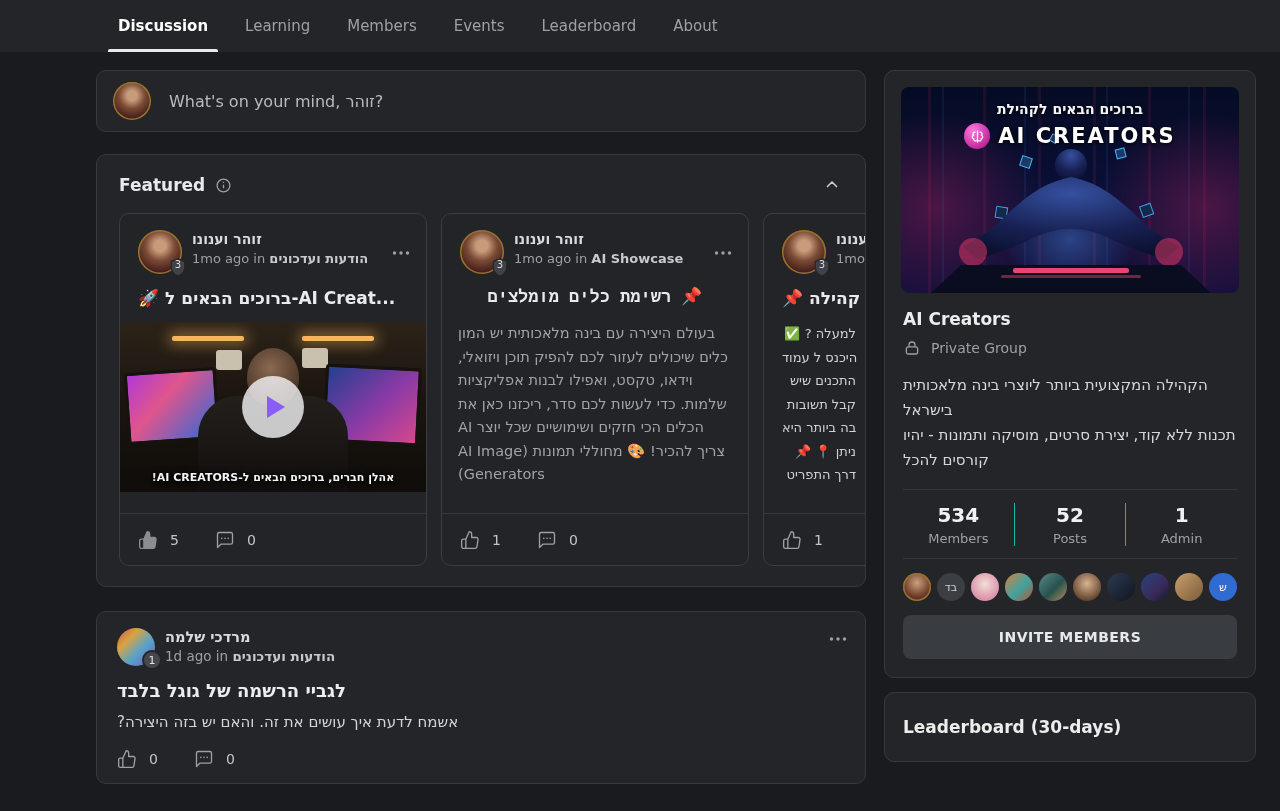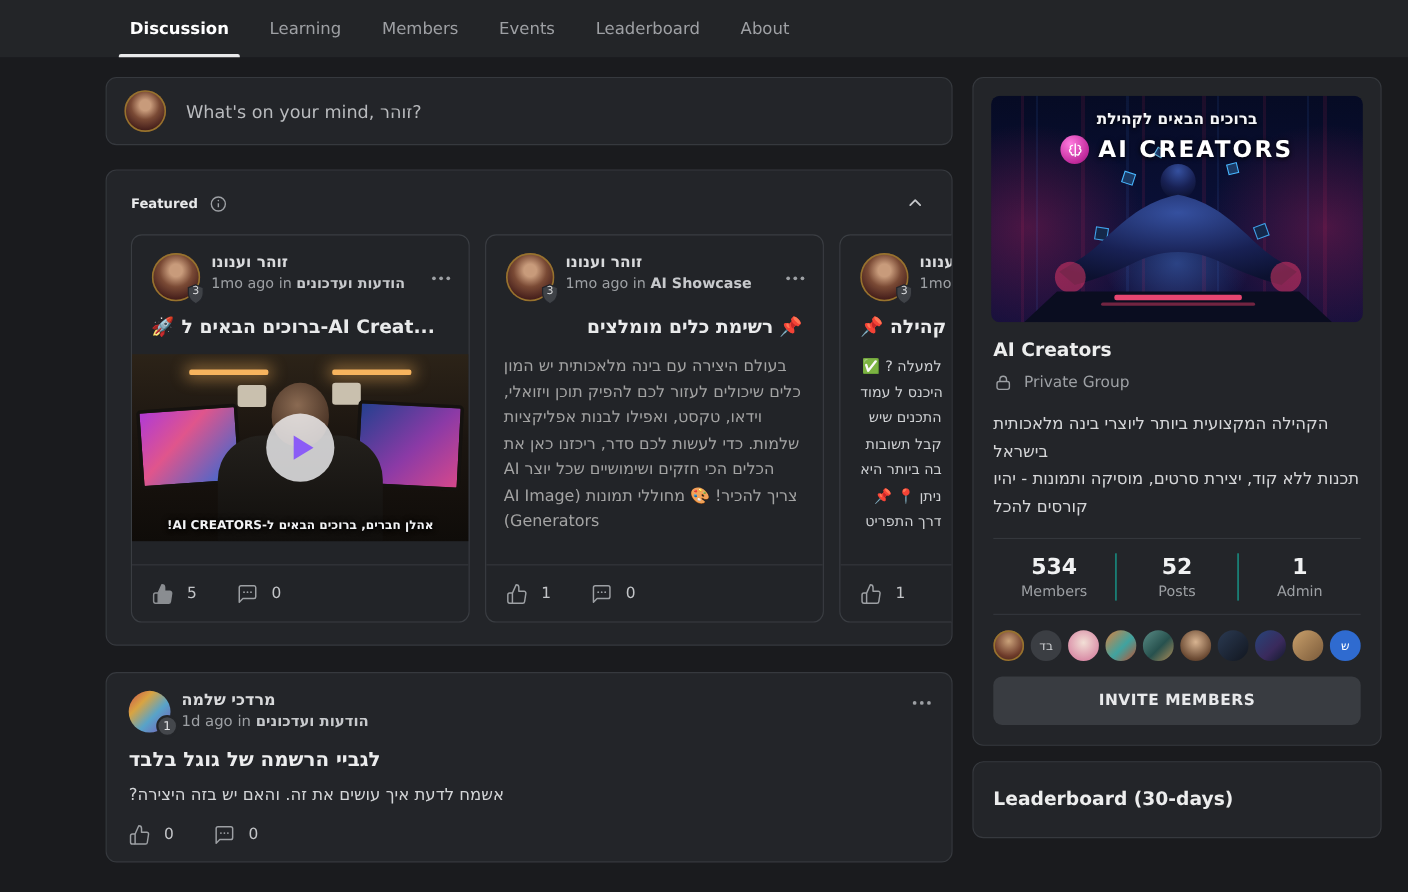--- a/index.html
+++ b/index.html
@@ -30,42 +30,42 @@
   .composer { height:62px; display:flex; align-items:center; padding:0 16px; cursor:text; }
   .avatar { border-radius:50%; flex:0 0 auto; }
   .avatar-z { background:radial-gradient(circle at 50% 36%, #c89b7b 16%, #7a4a35 42%, #47201c 72%, #2b1412);
               box-shadow:0 0 0 1.5px #96732e inset; }
   .composer .avatar { width:38px; height:38px; }
   .composer-text { margin-left:18px; font-size:16px; color:#b9bbbe; }
 
   
   .featured { margin-top:22px; padding:16px 0 20px 22px; overflow:hidden; }
   .featured-head { display:flex; align-items:center; padding-right:24px; height:28px; }
-  .featured-title { font-size:12px; font-weight:bold; color:#e9eaeb;text-align:right; }
+  .featured-title { font-size:17px; font-weight:bold; color:#e9eaeb;text-align:right; }
   .info-i { margin-left:10px; color:#9da0a4; cursor:pointer; }
   .collapse { margin-left:auto; color:#c6c8cb; cursor:pointer; }
 
   .fcards { display:flex; gap:14px; margin-top:14px; width:1000px; }
   .fcard { width:308px; height:353px; flex:0 0 auto; background:#222428;
            border:1px solid #3a3d42; border-radius:10px; display:flex;
            flex-direction:column; overflow:hidden; position:relative; }
   .fcard-head { display:flex; padding:16px 16px 0 18px; }
   .av-wrap { position:relative; width:44px; height:44px; }
   .av-wrap .avatar { width:44px; height:44px; }
   .badge-shield { position:absolute; right:-5px; bottom:-3px; width:18px; height:19px; }
   .badge-shield span { position:absolute; left:0; top:1px; width:100%; text-align:center;
            font-size:10px; color:#d9dadc; }
   .fmeta { margin-left:10px; min-width:0; }
   .fname { font-size:14px; font-weight:bold; color:#d9dadc; line-height:19px; white-space:nowrap; }
   .fsub { font-size:13px; color:#9da0a4; line-height:19px; white-space:nowrap; }
   .fsub b { color:#c7c9cc; }
   .dots { margin-left:auto; color:#9da0a4; cursor:pointer; margin-top:2px; }
   .fcard-title { margin:12px 18px 0; font-size:17px; font-weight:bold; color:#e9eaeb;
                  line-height:24px; white-space:nowrap; overflow:hidden; }
-  .fcard-title.rtl { direction:rtl; text-align:right; }
+  .fcard-title.rtl { direction:rtl; text-align:center;font-family:Liberation Mono, monospace; }
   .fbody { margin:12px 16px 0; direction:rtl; text-align:left; font-size:14.5px;
            line-height:23.5px; color:#a3a3a3; }
   .fbody3 { margin:12px 0 0 18px; width:74px; direction:ltr; text-align:right;
             font-size:13px; line-height:23.5px; color:#cfd1d4; }
   .fbody3 span { display:block; white-space:nowrap; }
   .fcard-foot { margin-top:auto; border-top:1px solid #35383c; height:52px;
                 display:flex; align-items:center; padding:0 18px; color:#9da0a4; }
   .count { font-size:14px; color:#c3c5c8; margin-left:12px; }
   .act { display:flex; align-items:center; cursor:pointer; }
   .act + .act { margin-left:36px; }

